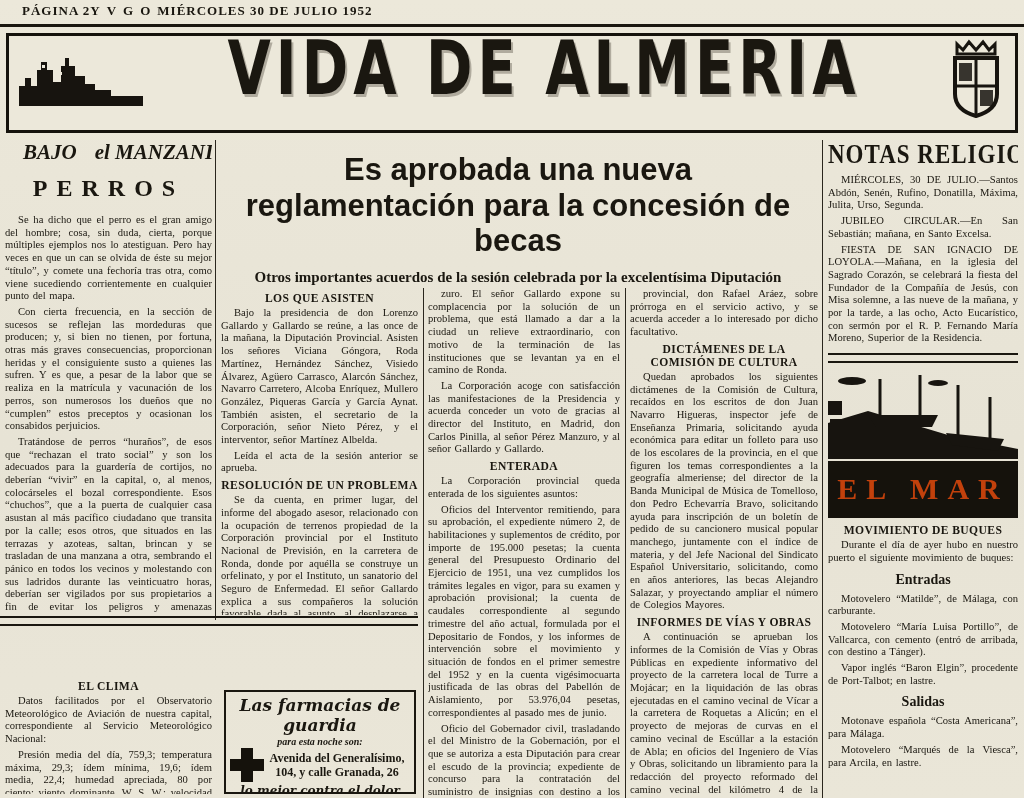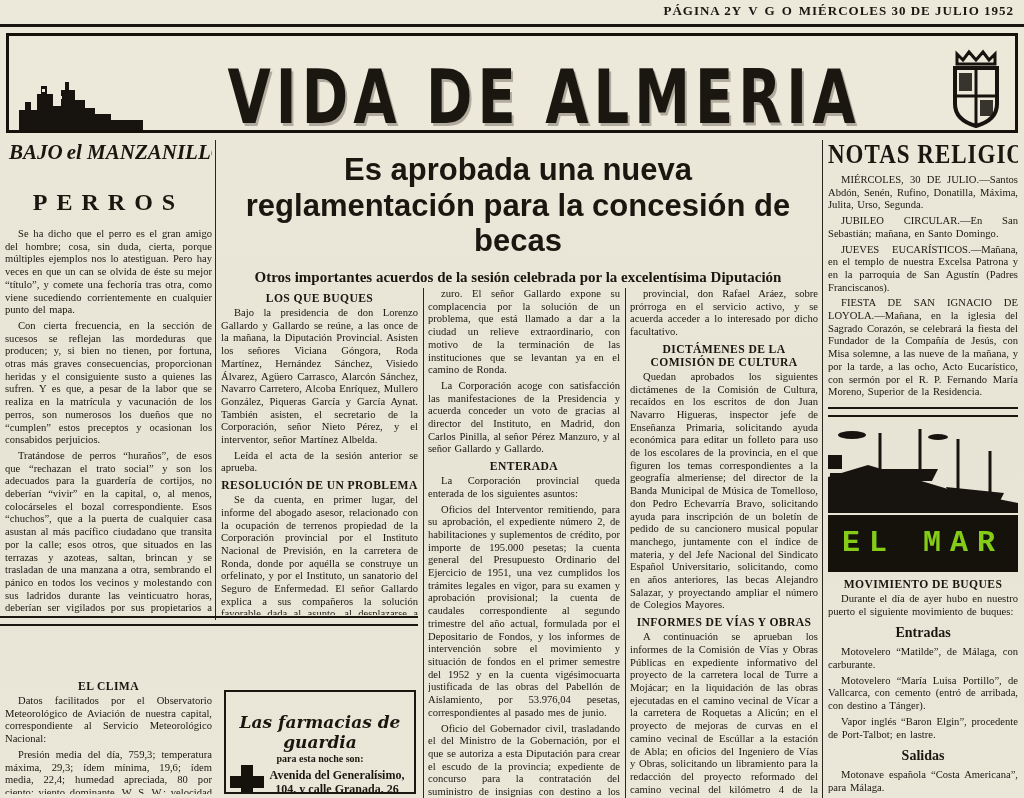--- a/index.html
+++ b/index.html
@@ -3,47 +3,47 @@
 <meta charset="utf-8">
 <style>
   html,body{margin:0;padding:0}
   body{width:1024px;height:798px;overflow:hidden;background:#e9e5d8;
        font-family:"Liberation Serif",serif;color:#1a1710}
   #page{position:absolute;inset:0;width:1024px;height:798px;
         background:linear-gradient(180deg,#ece8da 0%,#e7e3d5 55%,#eae6d8 100%)}
 
   
   .topbar{position:absolute;top:3px;left:22px;right:10px;display:flex;
-          justify-content:flex-end;align-items:baseline;
+          justify-content:flex-start;align-items:baseline;
           font-weight:bold;font-size:13px;letter-spacing:1px}
   .topbar .mini-masthead{letter-spacing:7px}
   .toprule{position:absolute;left:0;right:0;top:24px;height:3px;background:#1a1710}
 
   
   .masthead{position:absolute;top:33px;left:6px;right:6px;height:94px;
-            border:3px solid #15120c;display:flex;align-items:flex-end;
+            border:3px solid #15120c;display:flex;align-items:flex-start;
             background:#ece8da}
   .skyline{flex:0 0 128px;height:70px;margin-left:6px}
   .masthead-title{flex:1;text-align:center;font-family:"DejaVu Sans",sans-serif;
             font-weight:bold;font-size:56px;letter-spacing:5px;white-space:nowrap;
             transform:scaleY(1.32);transform-origin:center;
             text-shadow:2px 2px 0 rgba(20,15,5,.28)}
   .crest{flex:0 0 62px;height:84px;margin-right:8px}
 
   
   .vrule{position:absolute;width:1px;background:#2a261d}
   .hdouble{position:absolute;height:6px;border-top:2px solid #1a1710;
            border-bottom:2px solid #1a1710}
 
   
   .perros{position:absolute;left:5px;top:140px;width:207px;height:478px;overflow:hidden}
-  .manzanillo{display:flex;align-items:center;gap:4px;
+  .manzanillo{display:flex;align-items:center;gap:18px;
               font-style:italic;font-weight:bold;font-size:21px;white-space:nowrap}
   .perros-title{text-align:center;font-weight:bold;font-size:24px;
-                letter-spacing:9px;margin:24px 0 12px}
+                letter-spacing:9px;margin:10px 0 12px}
   .blocks p{margin:0 0 3px;text-align:justify;text-indent:13px;
             font-size:10.6px;line-height:1.2;word-spacing:1px}
   .blocks h4{margin:4px 0 2px;text-align:center;font-size:11.6px;
              font-weight:bold;letter-spacing:.4px}
 
   
   .headline-zone{position:absolute;left:218px;top:142px;width:600px;text-align:center}
   .headline{font-family:"Liberation Sans",sans-serif;font-weight:bold;
             font-size:31px;line-height:1.15;margin:10px}
   .subhead1{font-family:"Liberation Sans",sans-serif;font-weight:bold;
@@ -56,41 +56,41 @@
 
   
   .gacetilla-title{position:absolute;left:4px;top:624px;width:414px;
             text-align:center;font-family:"DejaVu Serif",serif;font-style:italic;
             font-weight:bold;font-size:42px;white-space:nowrap}
   .gacetilla-title .bullet{font-size:30px;vertical-align:middle}
   .clima{position:absolute;left:5px;top:676px;width:207px;height:118px;overflow:hidden}
 
   
   .farmacias{position:absolute;left:224px;top:690px;width:192px;height:104px;
-             border:2px solid #1a1710;overflow:hidden;padding:20px 4px;box-sizing:border-box}
+             border:2px solid #1a1710;overflow:hidden;padding:3px 4px;box-sizing:border-box}
   .farmacias-title{font-family:"DejaVu Serif",serif;font-style:italic;font-weight:bold;
              font-size:17px;text-align:center;margin:0}
-  .farmacias-note{font-weight:bold;font-size:10px;text-align:center;margin:1px 0}
+  .farmacias-note{font-style:italic;font-weight:bold;font-size:10px;text-align:center;margin:1px 0}
   .farmacias-body{display:flex;align-items:center;gap:0}
   .ph-cross{flex:0 0 34px;height:34px;position:relative}
   .ph-cross:before,.ph-cross:after{content:"";position:absolute;background:#15120c}
   .ph-cross:before{left:11px;top:0;width:12px;height:34px}
   .ph-cross:after{left:0;top:11px;width:34px;height:12px}
   .farmacias-address{font-weight:bold;font-size:12px;text-align:center;line-height:1.2;margin:0}
   .farmacias-slogan{font-family:"DejaVu Serif",serif;font-style:italic;font-weight:bold;
              font-size:12px;text-align:center;margin:2px 0 0}
 
   
   .rightcol{position:absolute;left:828px;top:140px;width:190px;height:658px;overflow:hidden}
   .religiosas-title{text-align:center;font-weight:bold;font-size:23px;letter-spacing:1px;
             margin:0 0 8px;transform:scaleY(1.15);transform-origin:top;white-space:nowrap}
   .rdouble{height:6px;border-top:2px solid #1a1710;border-bottom:2px solid #1a1710;margin:8px 0}
   .harbor{width:100%;height:88px;display:block}
-  .elmar-banner{background:#15120c;color:#84cc16;text-align:center;
-            font-family:Liberation Mono, monospace;font-weight:bold;font-size:30px;
+  .elmar-banner{background:#15120c;color:#c2410c;text-align:center;
+            font-family:Liberation Serif, serif;font-weight:bold;font-size:30px;
             letter-spacing:9px;padding:9px 0 10px;margin:4px 0 8px;
             box-shadow:0 0 0 2px #15120c}
   .ship-label{text-align:center;font-weight:bold;font-size:14px;margin:7px 0 5px}
 </style>
 </head>
 <body>
 
 <div id="page">
 
   <div class="topbar">
@@ -155,21 +155,21 @@
       <p class="farmacias-address">Avenida del Generalísimo, 104, y calle Granada, 26</p>
     </div>
     <p class="farmacias-slogan">lo mejor contra el dolor tabletas Unidas</p>
   </div>
 
   <div class="headline-zone">
     <h1 class="headline">Es aprobada una nueva reglamentación para la concesión de becas</h1>
     <p class="subhead2">Otros importantes acuerdos de la sesión celebrada por la excelentísima Diputación</p>
   </div>
   <div id="acol1" class="acol blocks">
-      <h4>LOS QUE BUQUES</h4>
+      <h4>LOS QUE ASISTEN</h4>
       <p>Bajo la presidencia de don Lorenzo Gallardo y Gallardo se reúne, a las once de la mañana, la Diputación Provincial. Asisten los señores Viciana Góngora, Roda Martínez, Hernández Sánchez, Visiedo Álvarez, Agüero Carrasco, Alarcón Sánchez, Navarro Carretero, Alcoba Enríquez, Mullero González, Piqueras García y García Aynat. También asisten, el secretario de la Corporación, señor Nieto Pérez, y el interventor, señor Martínez Albelda.</p>
       <p>Leída el acta de la sesión anterior se aprueba.</p>
       <h4>RESOLUCIÓN DE UN PROBLEMA</h4>
       <p>Se da cuenta, en primer lugar, del informe del abogado asesor, relacionado con la ocupación de terrenos propiedad de la Corporación provincial por el Instituto Nacional de Previsión, en la carretera de Ronda, donde por aquélla se construye un orfelinato, y por el Instituto, un sanatorio del Seguro de Enfermedad. El señor Gallardo explica a sus compañeros la solución favorable dada al asunto, al desplazarse a nuestra ciudad el Director General de Personal de dicho Instituto, y con la intervención del Presidente del Consejo, en Almería, señor Pérez Man-</p>
     </div>
   <div id="acol2" class="acol blocks">
       <p>zuro. El señor Gallardo expone su complacencia por la solución de un problema, que está llamado a dar a la ciudad un relieve extraordinario, con motivo de la terminación de las instituciones que se levantan ya en el camino de Ronda.</p>
       <p>La Corporación acoge con satisfacción las manifestaciones de la Presidencia y acuerda conceder un voto de gracias al director del Instituto, en Madrid, don Carlos Pinilla, al señor Pérez Manzuro, y al señor Gallardo y Gallardo.</p>
       <h4>ENTERADA</h4>
       <p>La Corporación provincial queda enterada de los siguientes asuntos:</p>
@@ -181,22 +181,21 @@
       <h4>DICTÁMENES DE LA COMISIÓN DE CULTURA</h4>
       <p>Quedan aprobados los siguientes dictámenes de la Comisión de Cultura, recaídos en los escritos de don Juan Navarro Higueras, inspector jefe de Enseñanza Primaria, solicitando ayuda económica para editar un folleto para uso de los escolares de la provincia, en el que figuren los temas correspondientes a la geografía almeriense; del director de la Banda Municipal de Música de Tomelloso, don Pedro Echevarría Bravo, solicitando ayuda para inscripción de un boletín de pedido de su cancionero musical popular manchego, juntamente con el índice de materia, y del Jefe Nacional del Sindicato Español Universitario, solicitando, como en años anteriores, las becas Alejandro Salazar, y proyectando ampliar el número de Colegios Mayores.</p>
       <h4>INFORMES DE VÍAS Y OBRAS</h4>
       <p>A continuación se aprueban los informes de la Comisión de Vías y Obras Públicas en expediente informativo del proyecto de la carretera local de Turre a Mojácar; en la liquidación de las obras ejecutadas en el camino vecinal de Vícar a la carretera de Roquetas a Alicún; en el proyecto de mejoras de curvas en el camino vecinal de Escúllar a la estación de Abla; en oficios del Ingeniero de Vías y Obras, solicitando un libramiento para la redacción del proyecto reformado del camino vecinal del kilómetro 4 de la carretera de Berja a Turón a la de Ugíjar a Adra; del camino vecinal de Los Giles a la carretera de Puerto Lumbreras, y de Laroya a Macael; en oficios del Alcalde de Abla, solicitando que no se paralicen las obras del camino vecinal de Abla al Pue-</p>
     </div>
 
   <div class="rightcol blocks">
     <h2 class="religiosas-title">NOTAS RELIGIOSAS</h2>
     <div>
         <p>MIÉRCOLES, 30 DE JULIO.—Santos Abdón, Senén, Rufino, Donatilla, Máxima, Julita, Urso, Segunda.</p>
-        <p>JUBILEO CIRCULAR.—En San Sebastián; mañana, en Santo Domingo.</p>
-        <p>JUEVES EUCARÍSTICOS.—Mañana, en el templo de nuestra Excelsa Patrona y en la parroquia de San Agustín (Padres Franciscanos).</p>
+        <p>JUBILEO CIRCULAR.—En San Sebastián; mañana, en Santo Excelsa.</p>
         <p>FIESTA DE SAN IGNACIO DE LOYOLA.—Mañana, en la iglesia del Sagrado Corazón, se celebrará la fiesta del Fundador de la Compañía de Jesús, con Misa solemne, a las nueve de la mañana, y por la tarde, a las ocho, Acto Eucarístico, con sermón por el R. P. Fernando María Moreno, Superior de la Residencia.</p>
       </div>
     <div class="rdouble"></div>
     <svg class="harbor" viewBox="0 0 190 88">
       <path d="M0 88 L0 52 L40 40 L120 64 L190 78 L190 88 Z" fill="#17140f"></path>
       <path d="M0 30 L14 30 L14 44 L0 44 Z M2 48 L20 48 L20 58 L2 58 Z" fill="#17140f"></path>
       <line x1="52" y1="8" x2="52" y2="44" stroke="#17140f" stroke-width="3"></line>
       <line x1="92" y1="4" x2="92" y2="56" stroke="#17140f" stroke-width="3"></line>
       <line x1="130" y1="14" x2="130" y2="64" stroke="#17140f" stroke-width="3"></line>
       <line x1="162" y1="26" x2="162" y2="72" stroke="#17140f" stroke-width="3"></line>

